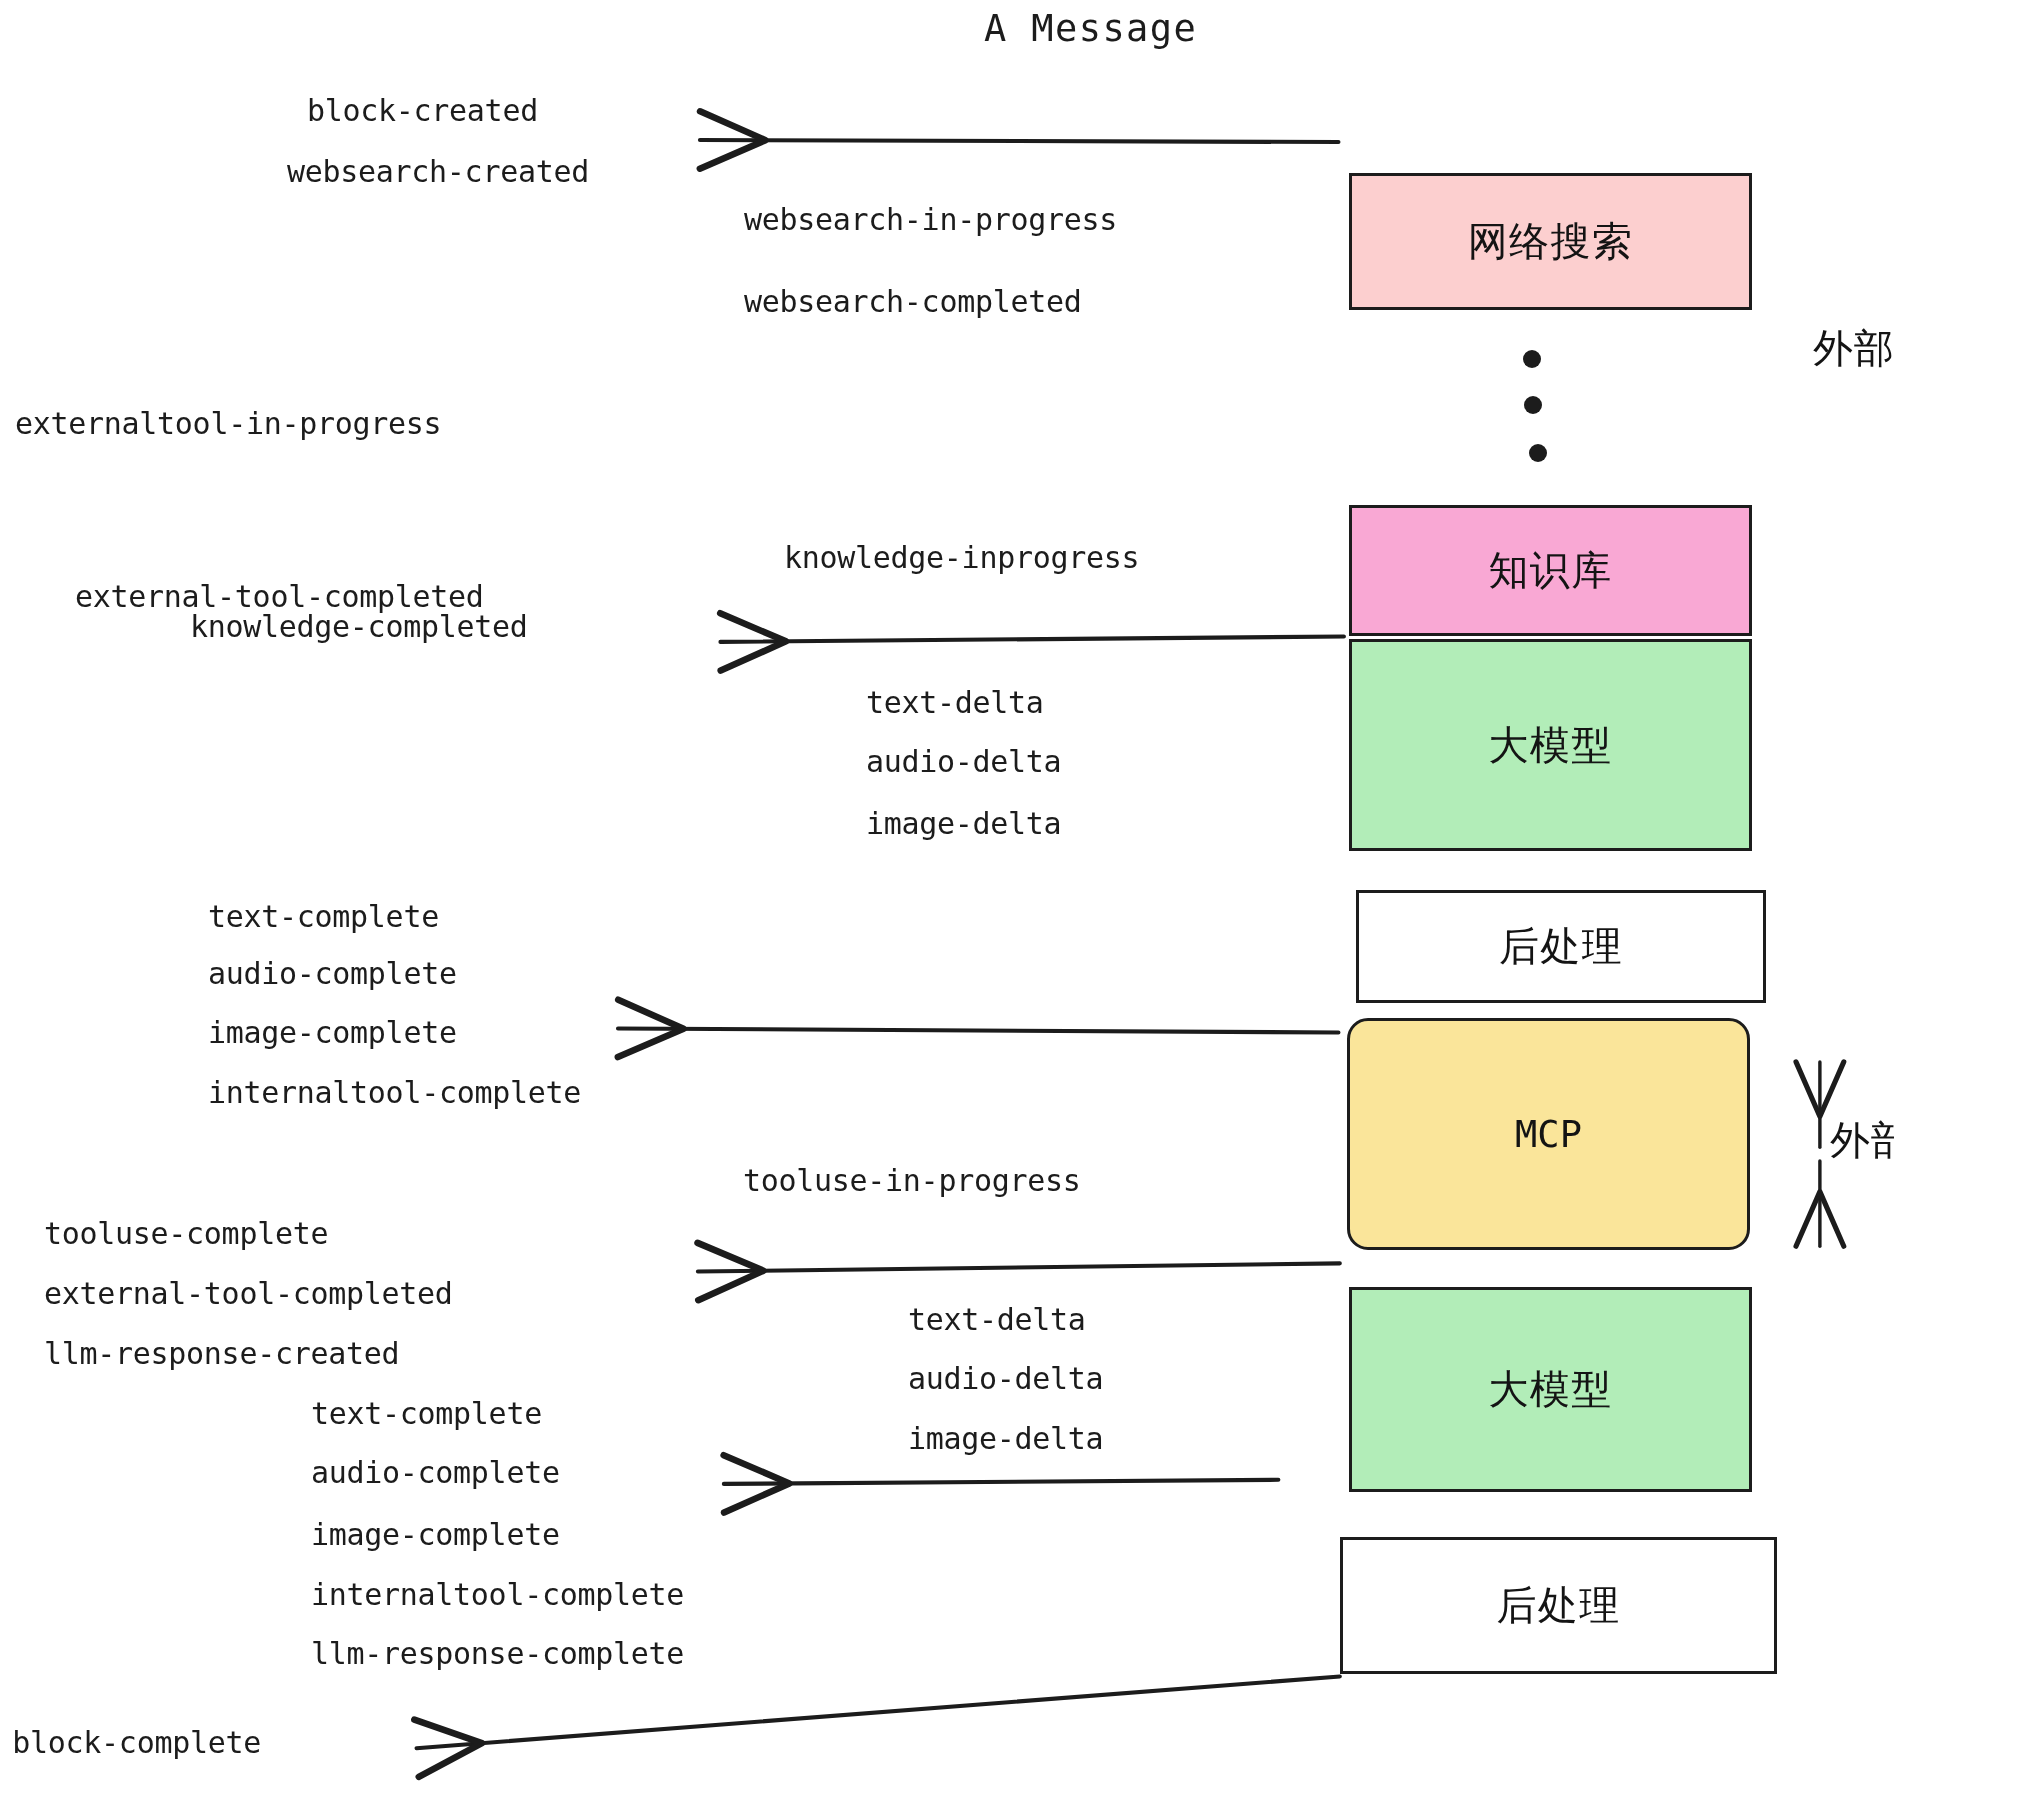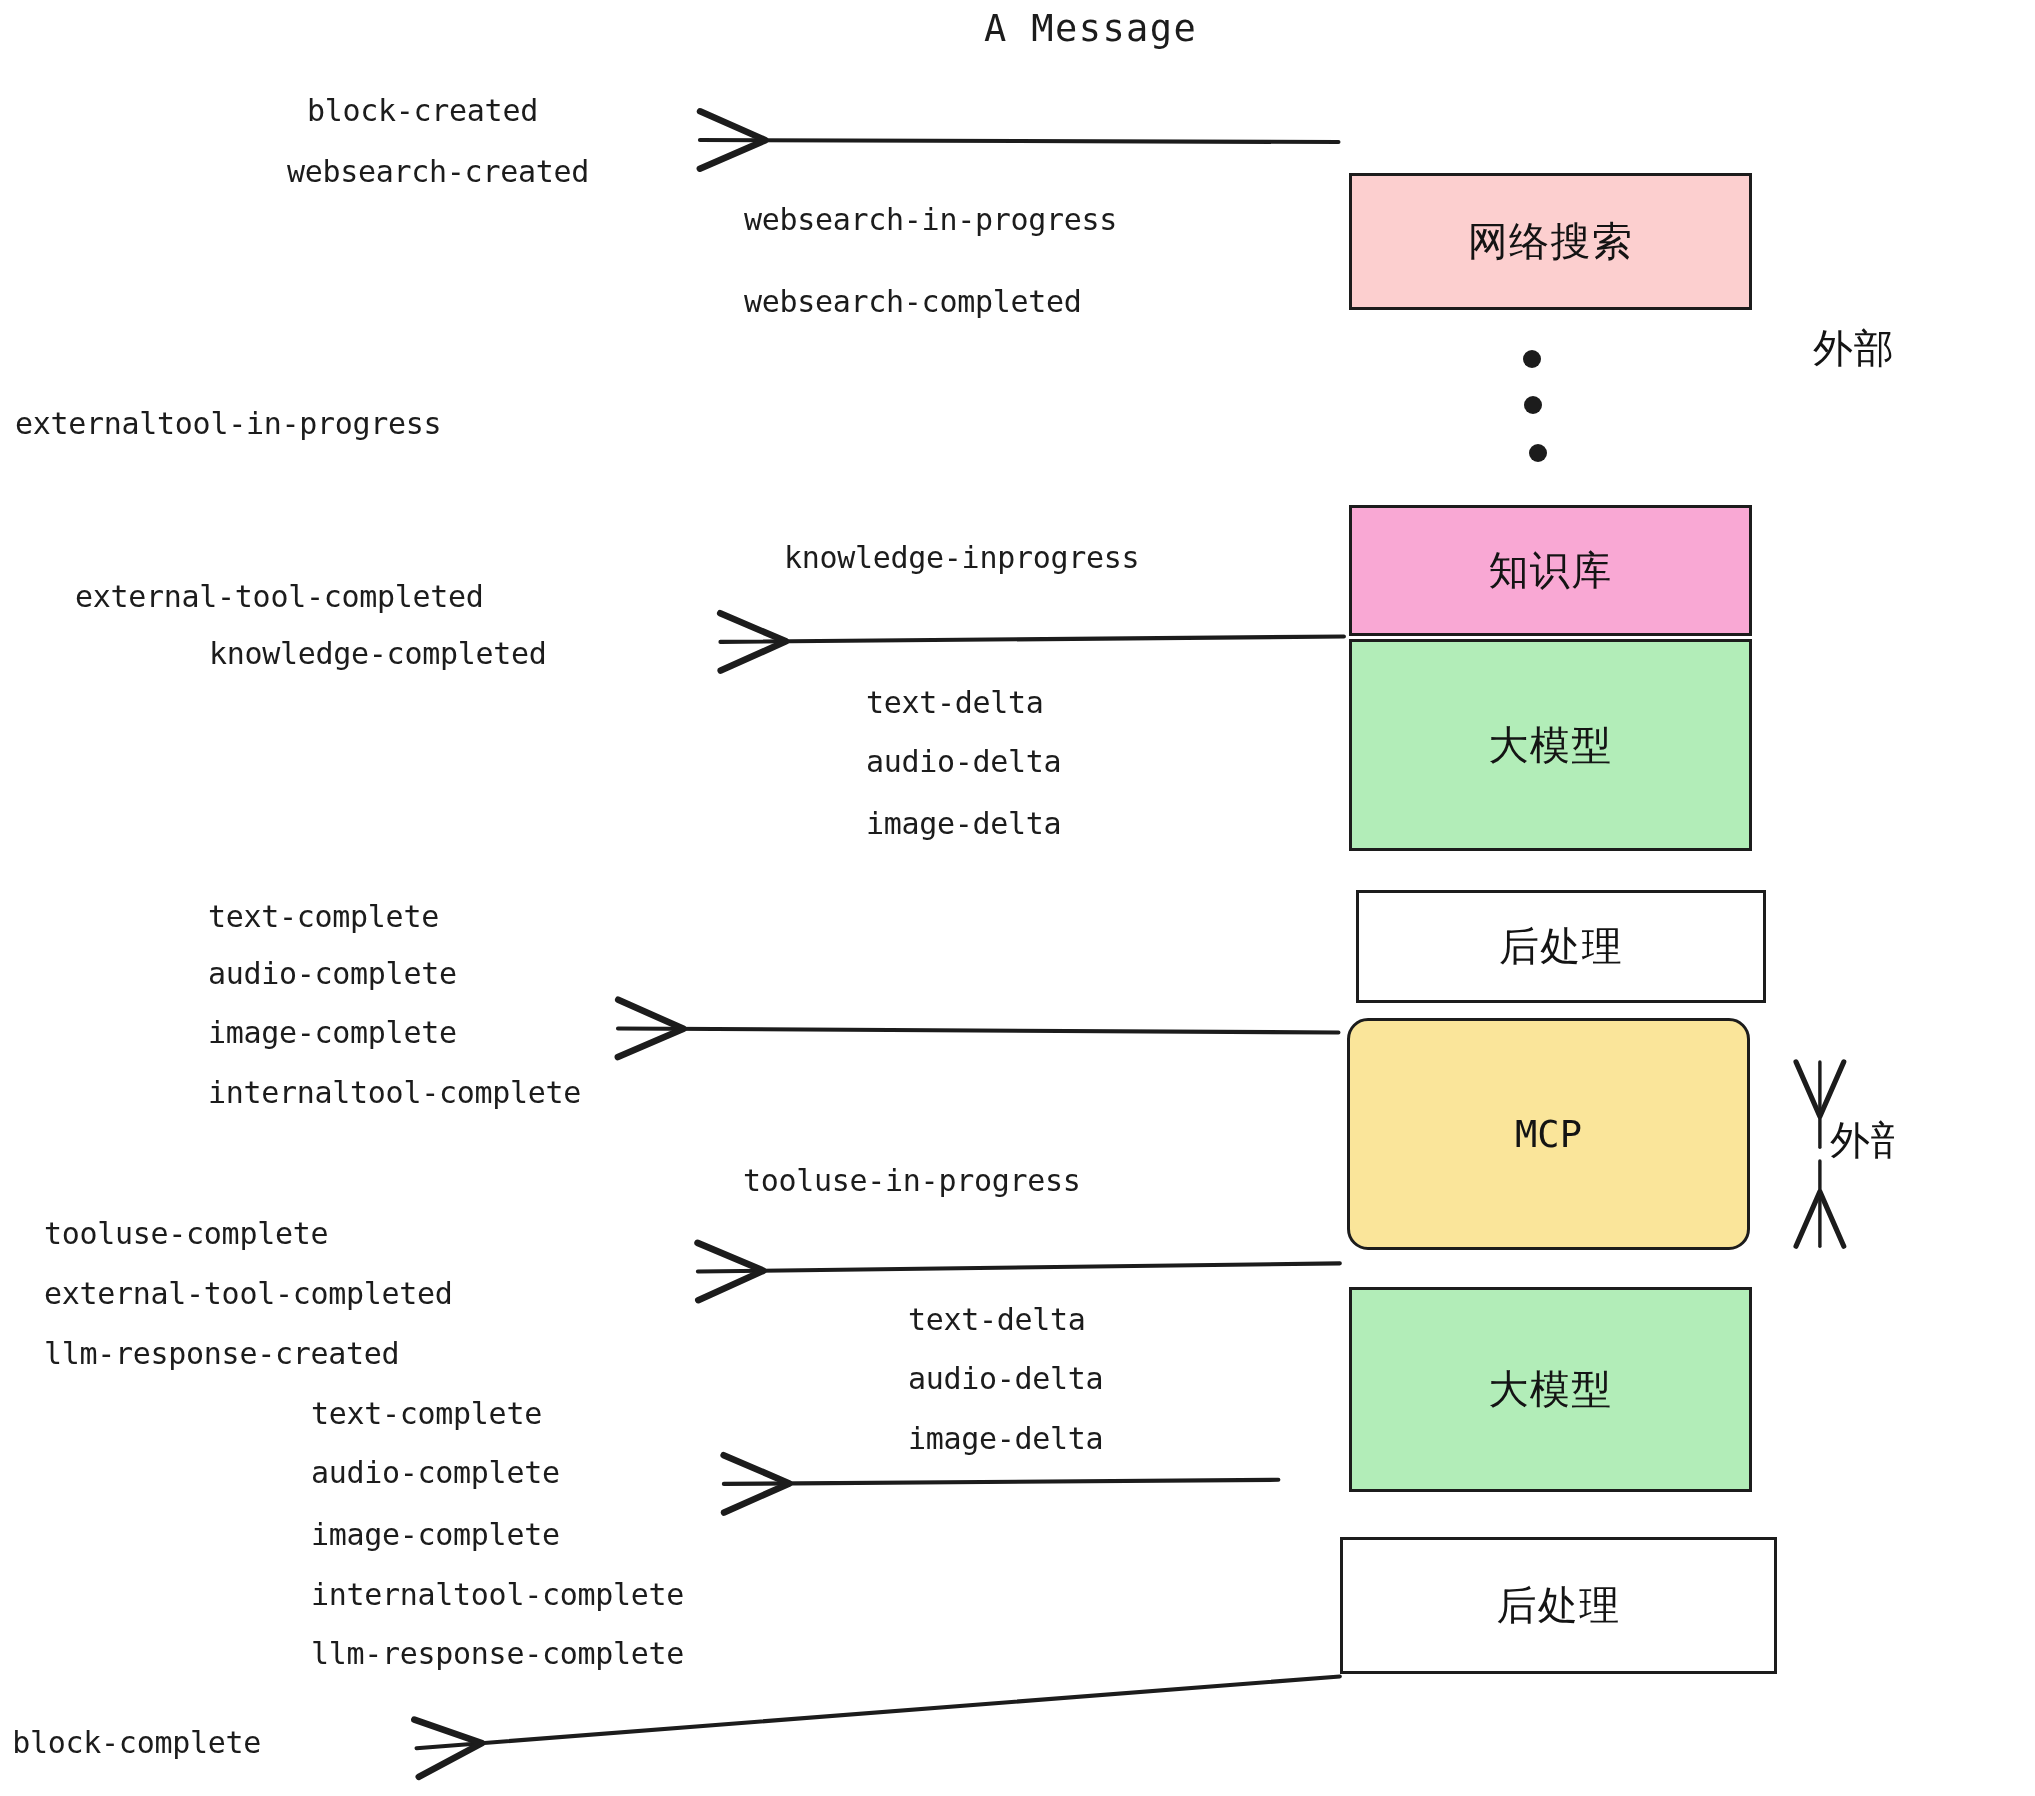--- a/index.html
+++ b/index.html
@@ -128,21 +128,21 @@
       </div>
     </div>
   <div id="events">
       <div class="evt" style="left: 307px; top: 96px;">block-created</div>
       <div class="evt" style="left: 287px; top: 157px;">websearch-created</div>
       <div class="evt" style="left: 744px; top: 205px;">websearch-in-progress</div>
       <div class="evt" style="left: 744px; top: 287px;">websearch-completed</div>
       <div class="evt" style="left: 15px; top: 393px; margin-top: 16px;">externaltool-in-progress</div>
       <div class="evt" style="left: 784px; top: 543px;">knowledge-inprogress</div>
       <div class="evt" style="left: 75px; top: 582px;">external-tool-completed</div>
-      <div class="evt" style="left: 190px; top: 639px; margin-left: 19px;">knowledge-completed</div>
+      <div class="evt" style="left: 190px; top: 612px;">knowledge-completed</div>
       <div class="evt" style="left: 866px; top: 688px;">text-delta</div>
       <div class="evt" style="left: 866px; top: 747px;">audio-delta</div>
       <div class="evt" style="left: 866px; top: 809px;">image-delta</div>
       <div class="evt" style="left: 208px; top: 902px;">text-complete</div>
       <div class="evt" style="left: 208px; top: 959px;">audio-complete</div>
       <div class="evt" style="left: 208px; top: 1018px;">image-complete</div>
       <div class="evt" style="left: 208px; top: 1078px;">internaltool-complete</div>
       <div class="evt" style="left: 743px; top: 1134px; margin-top: 32px;">tooluse-in-progress</div>
       <div class="evt" style="left: 44px; top: 1219px;">tooluse-complete</div>
       <div class="evt" style="left: 44px; top: 1279px;">external-tool-completed</div>

